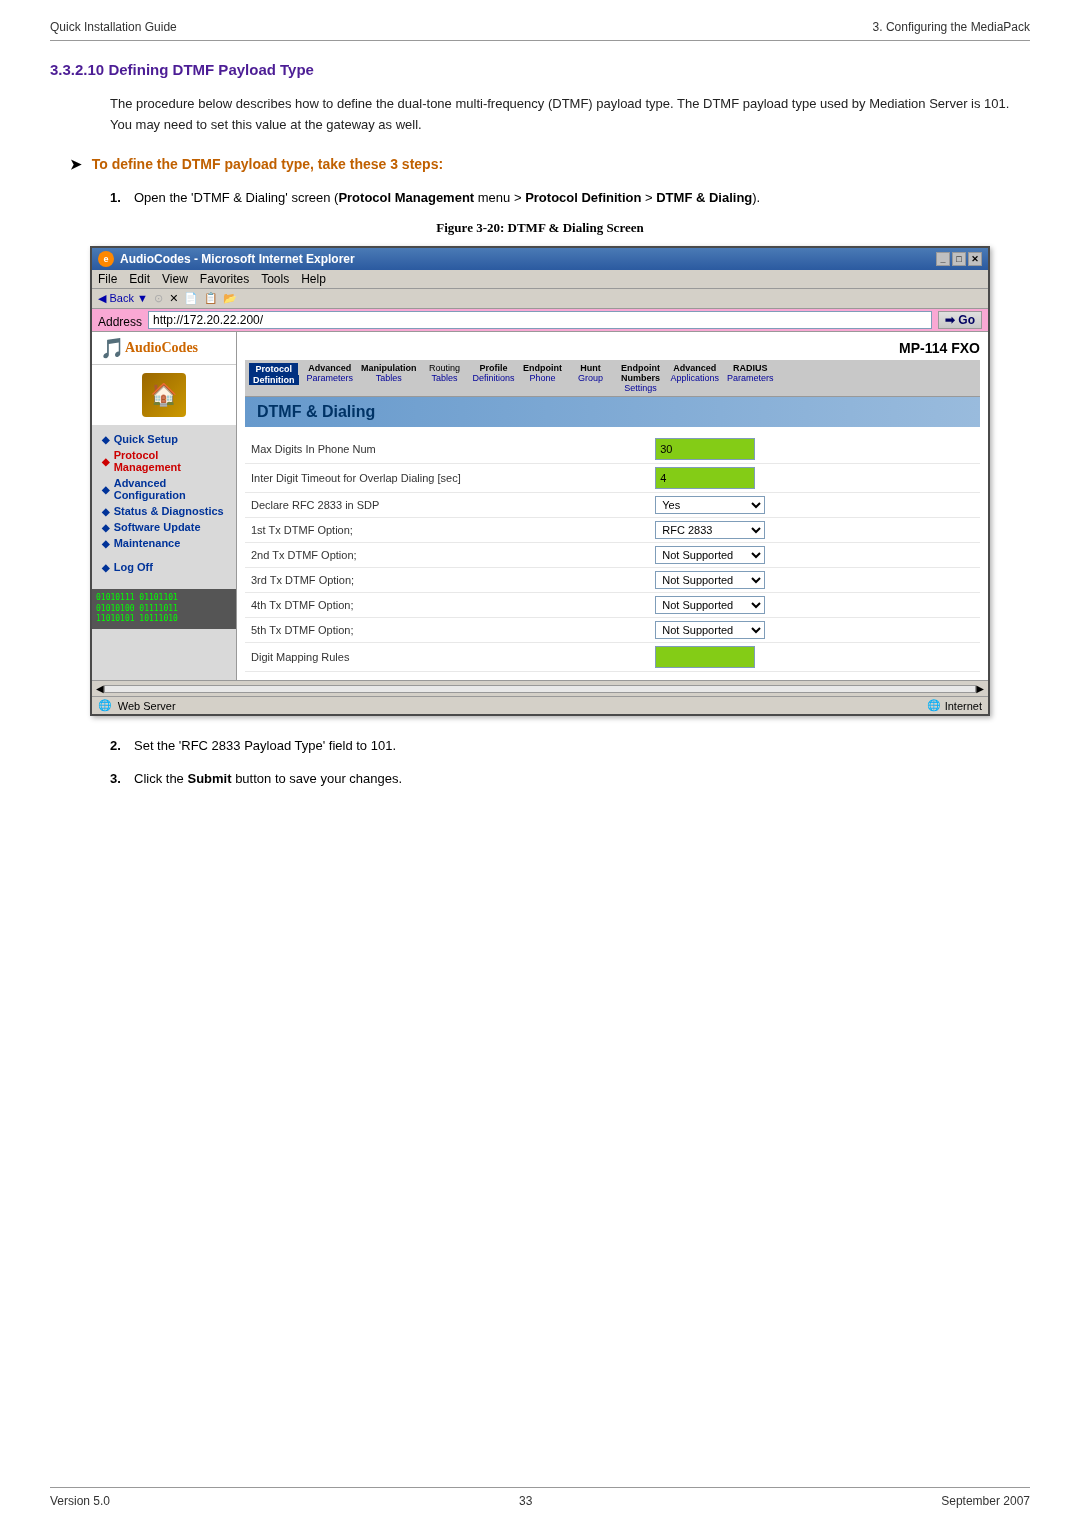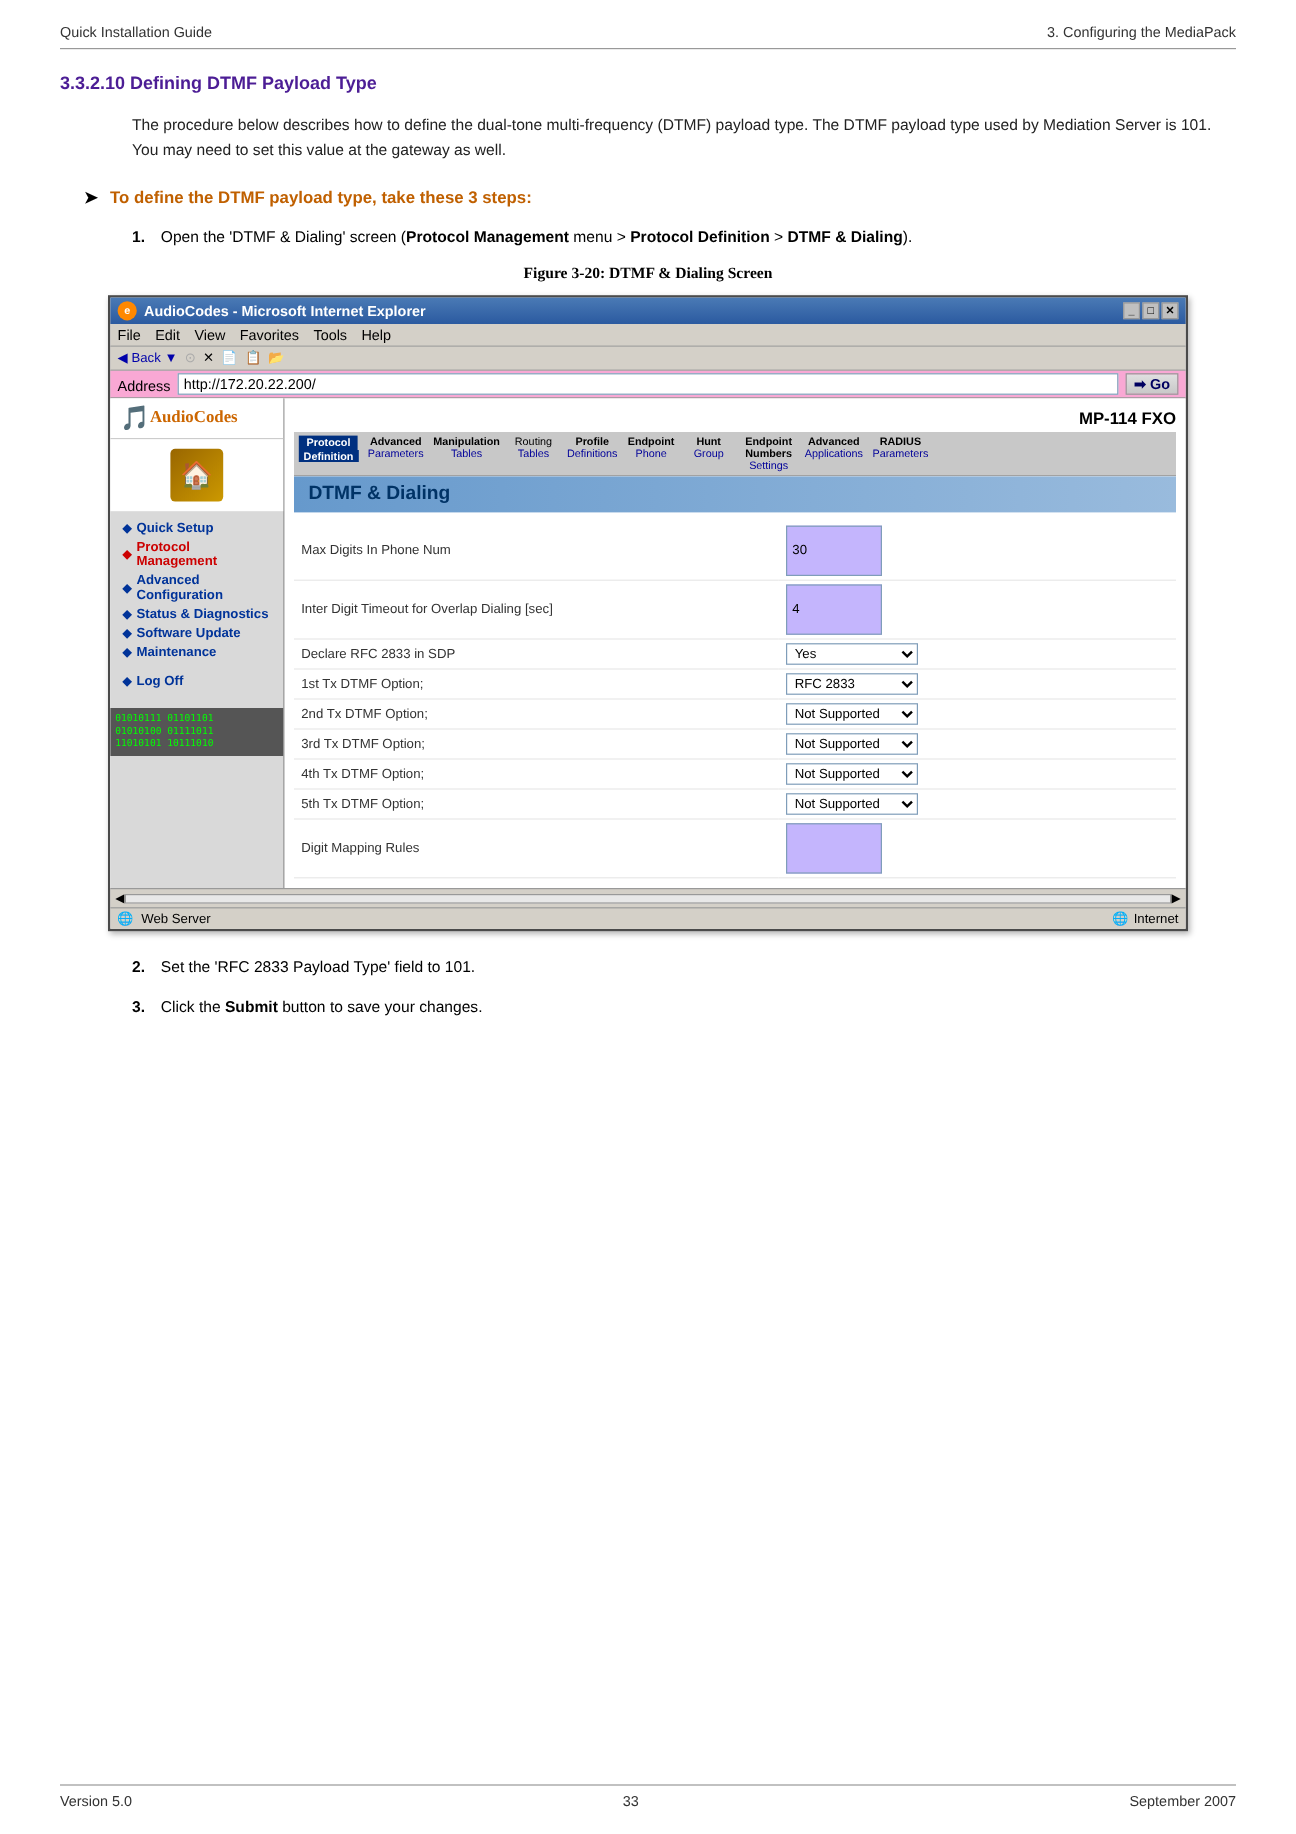--- a/index.html
+++ b/index.html
@@ -287,24 +287,24 @@
       width: 55%;
       color: #333;
     }
 
     .form-table tr td:last-child {
       width: 45%;
     }
 
     .form-input {
       border: 1px solid #7f9db9;
-      background: #c4b5fd;
-      padding: 14px 4px;
+      background: #84cc16;
+      padding: 4px 4px;
       font-size: 11px;
-      width: 80px;
+      width: 100px;
     }
 
     .form-select {
       border: 1px solid #7f9db9;
       background: #fff;
       font-size: 11px;
       width: 110px;
       padding: 1px 2px;
     }
 

